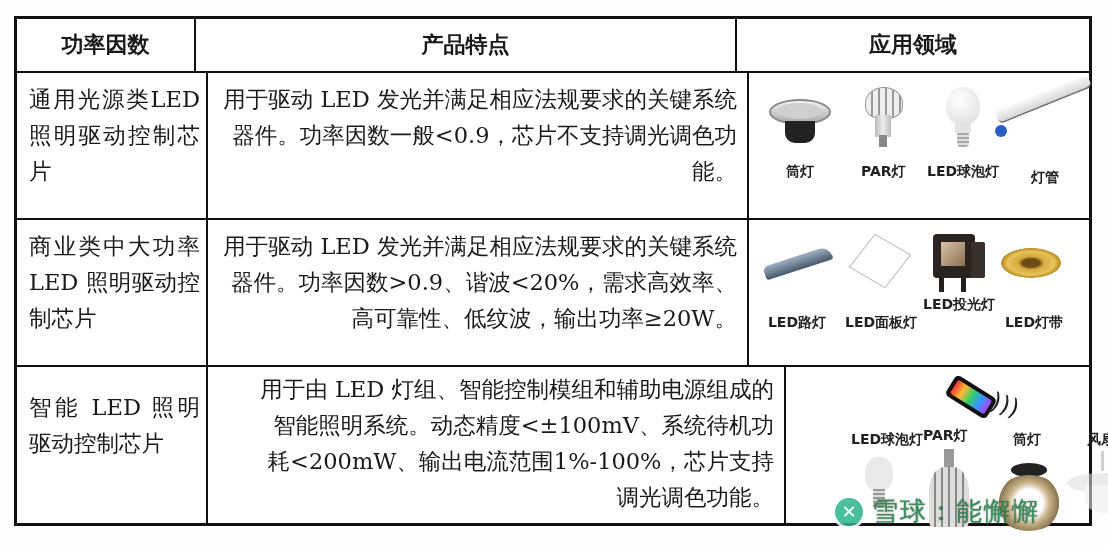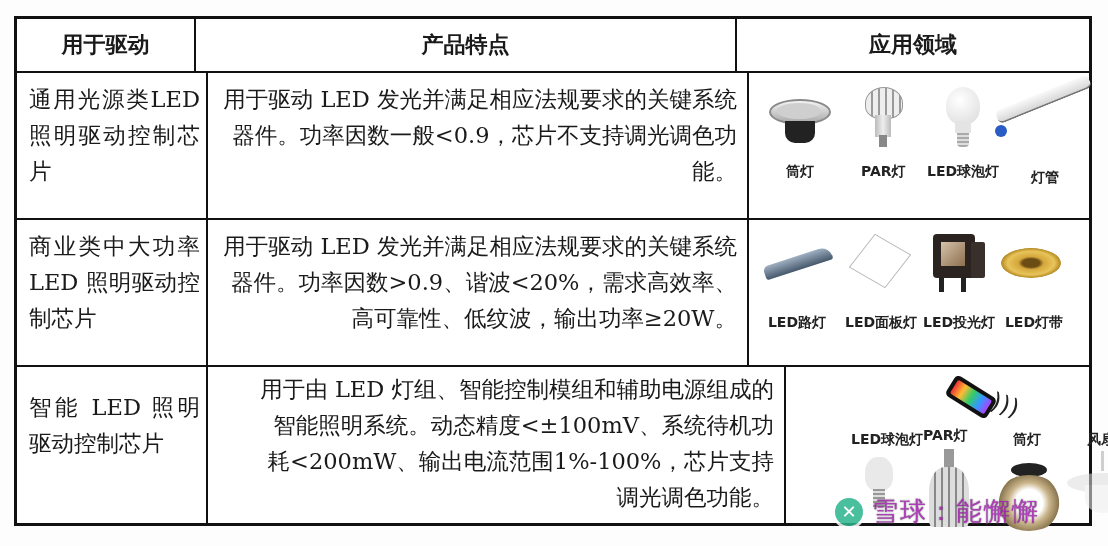--- a/index.html
+++ b/index.html
@@ -69,29 +69,29 @@
   .sdown { width: 76px; height: 70px; position: relative; }
   .sdown .top { position: absolute; left: 20px; top: 0; width: 36px; height: 14px; background: #222; border-radius: 50%; }
   .sdown .ring { position: absolute; left: 2px; top: 12px; width: 72px; height: 56px; border-radius: 50%; background: radial-gradient(circle, #fff 30%, #c9b48a 45%, #8a7650 65%, transparent 67%); }
   .fan { width: 80px; height: 70px; position: relative; opacity: .55; }
   .fan .rod { position: absolute; left: 38px; top: 0; width: 3px; height: 20px; background: #aaa; }
   .fan .blade { position: absolute; left: 4px; top: 22px; width: 72px; height: 20px; border-radius: 50%; background: #ddd; }
   .fan .bowl { position: absolute; left: 22px; top: 34px; width: 36px; height: 28px; border-radius: 0 0 50% 50%; background: #eee; }
   .watermark { position: absolute; left: 832px; top: 494px; display: flex; align-items: center; gap: 6px; opacity: .85; }
   .wm-logo { width: 34px; height: 34px; border-radius: 50%; background: #2bb58d; border: 3px solid #fff; box-sizing: border-box;
     color: #fff; font-family: "DejaVu Sans", sans-serif; font-weight: bold; font-size: 18px; display: flex; align-items: center; justify-content: center; }
-  .wm-text { font-family: "DejaVu Sans", sans-serif; font-size: 26px; color: #a21caf; text-shadow: 0 0 2px #888, 0 0 1px #555; letter-spacing: 2px; }
+  .wm-text { font-family: "DejaVu Sans", sans-serif; font-size: 26px; color: #15803d; text-shadow: 0 0 2px #888, 0 0 1px #555; letter-spacing: 2px; }
 </style>
 </head>
 <body>
 
 <div class="table">
 
   <div class="hdr">
-    <div class="cell c1">用于驱动</div>
+    <div class="cell c1">功率因数</div>
     <div class="cell c2">产品特点</div>
     <div class="cell c3">应用领域</div>
   </div>
 
   <div class="row row1">
     <div class="c1 cat">通用光源类LED 照明驱动控制芯片</div>
     <div class="c2 desc">用于驱动 LED 发光并满足相应法规要求的关键系统器件。功率因数一般&lt;0.9，芯片不支持调光调色功能。</div>
     <div class="c3">
       <div class="prod" style="left:18px; top:22px;">
         <div class="downlight">
@@ -144,21 +144,21 @@
         <div class="plabel" style="margin-top:22px">LED面板灯</div>
       </div>
       <div class="prod" style="left:174px; top:12px;">
         <div class="flood">
             <div class="f"></div>
             <div class="g"></div>
             <div class="side"></div>
             <div class="leg" style="left:10px"></div>
             <div class="leg" style="left:32px"></div>
           </div>
-        <div class="plabel" style="margin-top:18px">LED投光灯</div>
+        <div class="plabel" style="">LED投光灯</div>
       </div>
       <div class="prod" style="left:248px; top:18px;">
         <div class="strip">
             <div class="r"></div>
           </div>
         <div class="plabel" style="margin-top:26px">LED灯带</div>
       </div>
     </div>
   </div>
 

